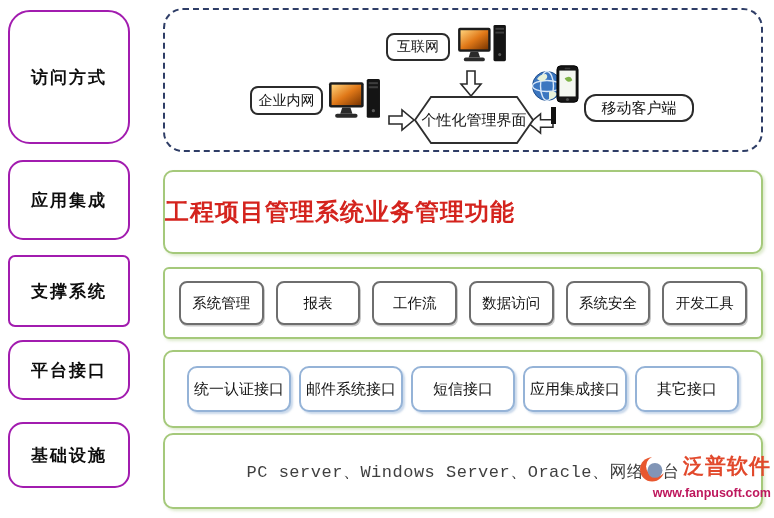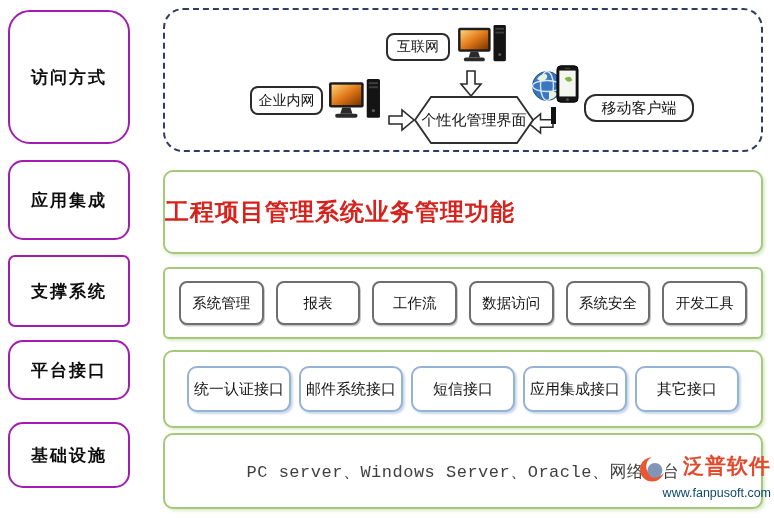--- a/index.html
+++ b/index.html
@@ -41,21 +41,21 @@
   .hex-wrap{position:absolute;left:414px;top:96px;width:120px;height:48px;}
   .hex-text{position:absolute;left:0;top:0;width:100%;height:100%;display:flex;
     align-items:center;justify-content:center;font-size:15px;color:#111;}
   .connector-bar{position:absolute;left:551px;top:107px;width:5px;height:17px;background:#111;}
 
   
   .watermark{position:absolute;right:3px;top:452px;display:flex;flex-direction:column;
     align-items:flex-end;z-index:5;}
   .wm-top{display:flex;gap:15px;}
   .wm-brand{font-size:21px;font-weight:bold;color:#e2492c;letter-spacing:1px;}
-  .wm-url{font-size:12.5px;font-weight:normal;color:#0c4a6e;margin-top:1px;}
+  .wm-url{font-size:12.5px;font-weight:bold;color:#be185d;margin-top:1px;}
 </style>
 </head>
 <body>
 
 <div class="canvas">
 
   <div class="side-box" style="top:10px;height:134px;border-radius:22px;">
     <span>访问方式</span>
   </div>
   <div class="side-box" style="top:160px;height:80px;border-radius:15px;">

